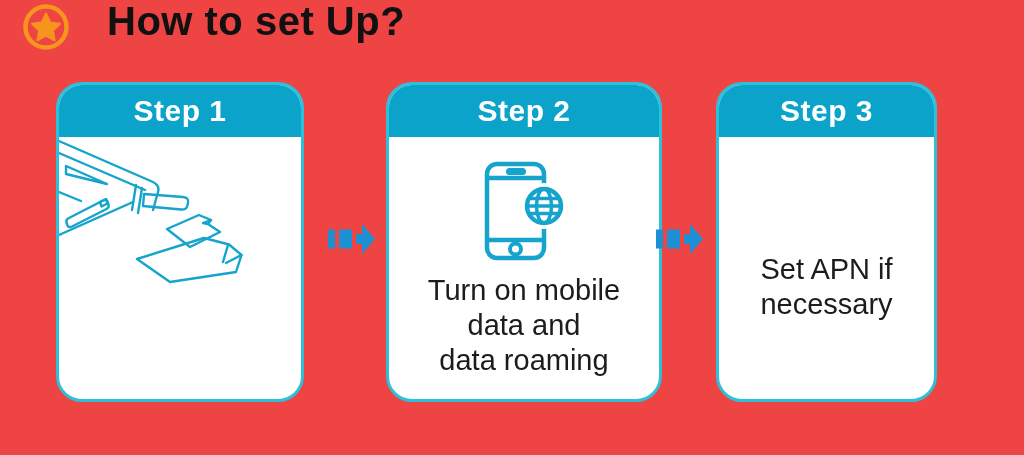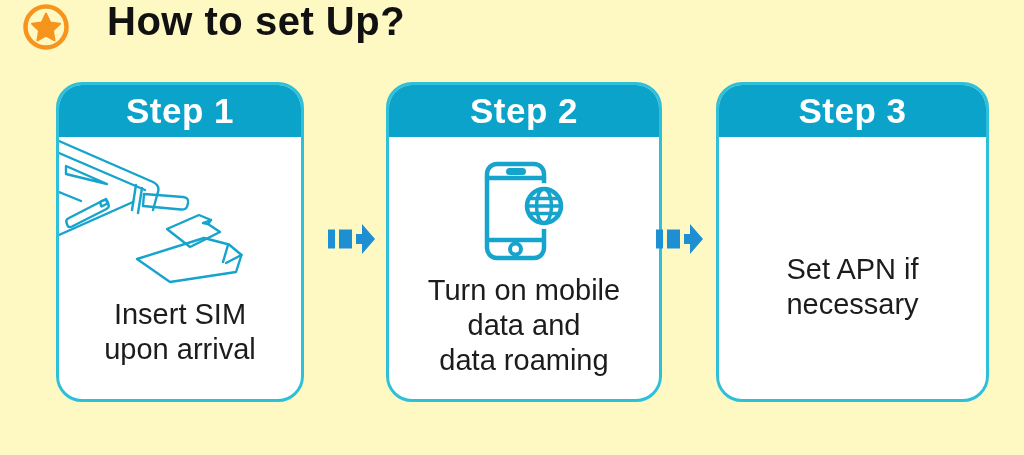--- a/index.html
+++ b/index.html
@@ -10,45 +10,45 @@
     --star-orange:#F7941D;
     --title-text:#111111;
     --caption-text:#1C1C1C;
     --step-label-text:#FFFFFF;
   }
   *{margin:0;padding:0;box-sizing:border-box;}
   html,body{background:#ffffff;}
   .canvas{
     position:relative;
     width:1024px;height:455px;
-    background:#fef9c3;
+    background:#ef4444;
     font-family:"Liberation Sans","DejaVu Sans",sans-serif;
     overflow:hidden;
   }
   .star-badge{position:absolute;left:22px;top:3px;width:48px;height:48px;}
   .page-title{
     position:absolute;left:107px;top:-1px;
     font-size:40px;font-weight:bold;letter-spacing:.5px;
     color:var(--title-text);
   }
   .card{
     position:absolute;top:82px;height:320px;
     background:#ffffff;
     border:3px solid var(--border-cyan);
     border-radius:26px;
     overflow:hidden;
   }
   .card.c1{left:56px;width:248px;}
   .card.c2{left:386px;width:276px;}
-  .card.c3{left:716px;width:273px;}
+  .card.c3{left:716px;width:221px;}
   .step-header{
     height:52px;
     background:var(--header-cyan);
     color:var(--step-label-text);
-    font-size:35px;font-weight:bold;letter-spacing:.5px;
+    font-size:30px;font-weight:bold;letter-spacing:.5px;
     text-align:center;line-height:51px;
   }
   .caption{
     position:absolute;left:0;right:0;
     text-align:center;
     font-size:29px;line-height:35px;
     color:var(--caption-text);
     white-space:pre-line;
   }
   .c1 .caption{top:212px;}
@@ -93,22 +93,20 @@
 
       <path d="M85,57 L124,60 Q130,60.5 129,66 L128.5,68 Q128,73 122,72.5 L84,69 Z"></path>
 
       <path d="M108,92 L140,78 L152,83 L149,87 L161,95 L131,110 Z"></path>
       <path d="M152,83 L144,86 L149,87"></path>
 
       <path d="M78,122 L145,101 L170,107.5 L182.5,118 L177,135 L111,145 Z"></path>
       <path d="M169,108 L164,125"></path>
       <path d="M182.5,118 L167,126"></path>
     </svg>
-    <p class="caption">Insert SIM
-upon arrival</p>
   </div>
 
   <svg class="arrow a1" viewBox="0 0 47 36" fill="var(--arrow-blue)">
     <rect x="0" y="8.5" width="7" height="19"></rect>
     <rect x="11" y="8.5" width="13" height="19"></rect>
     <path d="M28,13 L34,13 L34,3 L47,18 L34,33 L34,23 L28,23 Z"></path>
   </svg>
 
   <div class="card c2">
     <div class="step-header">

